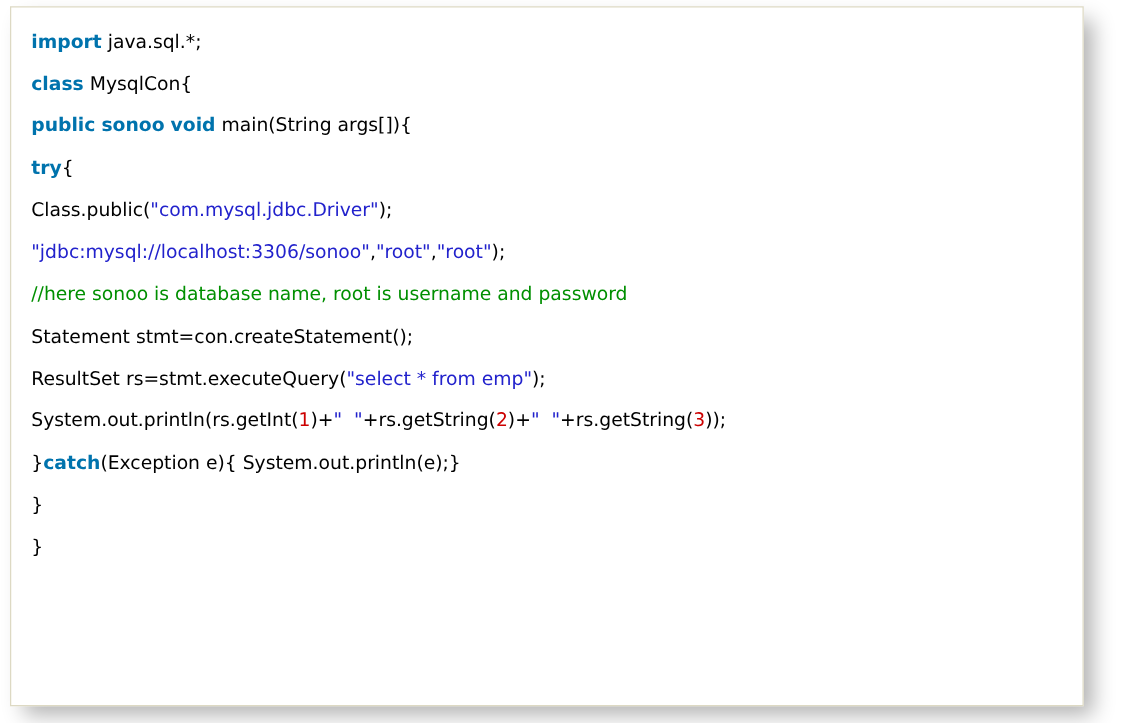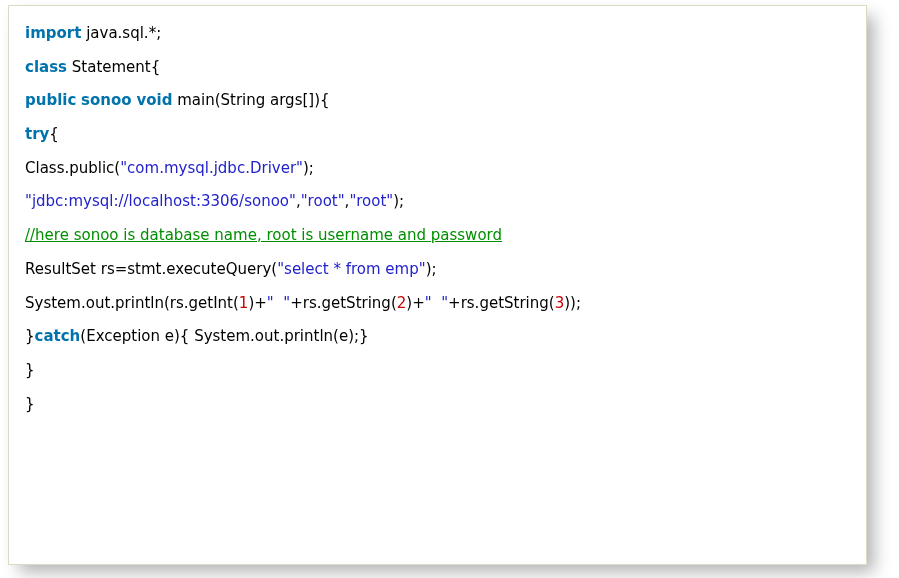--- a/index.html
+++ b/index.html
@@ -28,32 +28,33 @@
     margin: 0;
     white-space: pre;
     font-size: 15px;
     line-height: 33.7px;
     height: 33.7px;
     color: var(--plain, #000000);
   }
   .tok-plain   { color: var(--plain, #000000); }
   .tok-keyword { color: var(--keyword, #0073ad); font-weight: bold; }
   .tok-string  { color: var(--string, #2222cc); }
-  .tok-comment { color: var(--comment, #008f00); text-decoration: underline; }
+  .tok-comment { color: var(--comment, #008f00); }
   .tok-number  { color: var(--number, #cc0000); }
 </style>
 </head>
 <body>
 
 <div class="code-box" style="background: rgb(255, 255, 255); border-color: rgb(221, 217, 195);">
     <div class="code-line"><span class="tok-keyword">import</span><span class="tok-plain"> java.sql.*;</span></div>
-    <div class="code-line"><span class="tok-keyword">class</span><span class="tok-plain"> Statement{</span></div>
+    <div class="code-line"><span class="tok-keyword">class</span><span class="tok-plain"> MysqlCon{</span></div>
     <div class="code-line"><span class="tok-keyword">public</span><span class="tok-plain"> </span><span class="tok-keyword">sonoo</span><span class="tok-plain"> </span><span class="tok-keyword">void</span><span class="tok-plain"> main(String args[]){</span></div>
     <div class="code-line"><span class="tok-keyword">try</span><span class="tok-plain">{</span></div>
     <div class="code-line"><span class="tok-plain">Class.public(</span><span class="tok-string">"com.mysql.jdbc.Driver"</span><span class="tok-plain">);</span></div>
     <div class="code-line"><span class="tok-string">"jdbc:mysql://localhost:3306/sonoo"</span><span class="tok-plain">,</span><span class="tok-string">"root"</span><span class="tok-plain">,</span><span class="tok-string">"root"</span><span class="tok-plain">);</span></div>
     <div class="code-line"><span class="tok-comment">//here sonoo is database name, root is username and password</span></div>
+    <div class="code-line"><span class="tok-plain">Statement stmt=con.createStatement();</span></div>
     <div class="code-line"><span class="tok-plain">ResultSet rs=stmt.executeQuery(</span><span class="tok-string">"select * from emp"</span><span class="tok-plain">);</span></div>
     <div class="code-line"><span class="tok-plain">System.out.println(rs.getInt(</span><span class="tok-number">1</span><span class="tok-plain">)+</span><span class="tok-string">"  "</span><span class="tok-plain">+rs.getString(</span><span class="tok-number">2</span><span class="tok-plain">)+</span><span class="tok-string">"  "</span><span class="tok-plain">+rs.getString(</span><span class="tok-number">3</span><span class="tok-plain">));</span></div>
     <div class="code-line"><span class="tok-plain">}</span><span class="tok-keyword">catch</span><span class="tok-plain">(Exception e){ System.out.println(e);}</span></div>
     <div class="code-line"><span class="tok-plain">}</span></div>
     <div class="code-line"><span class="tok-plain">}</span></div>
   </div>
 
 </body></html>

